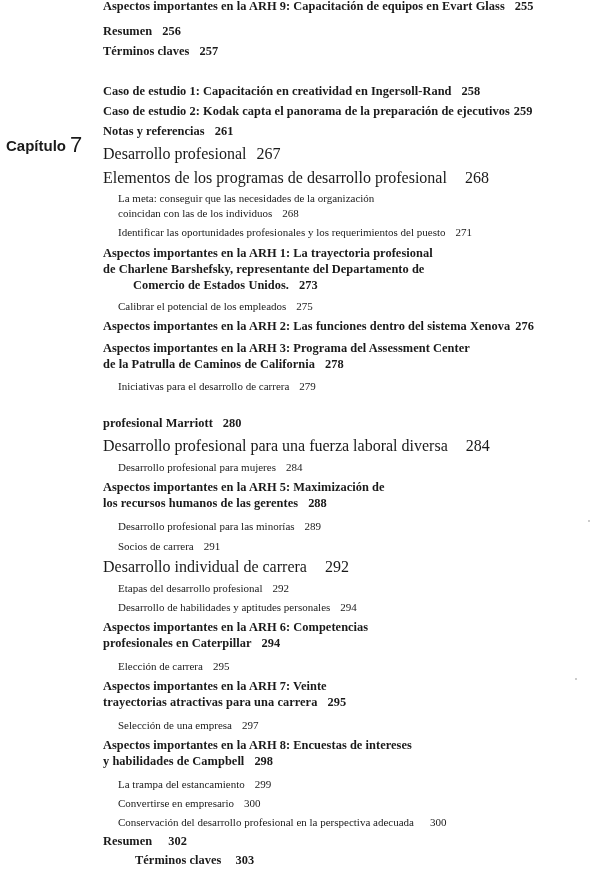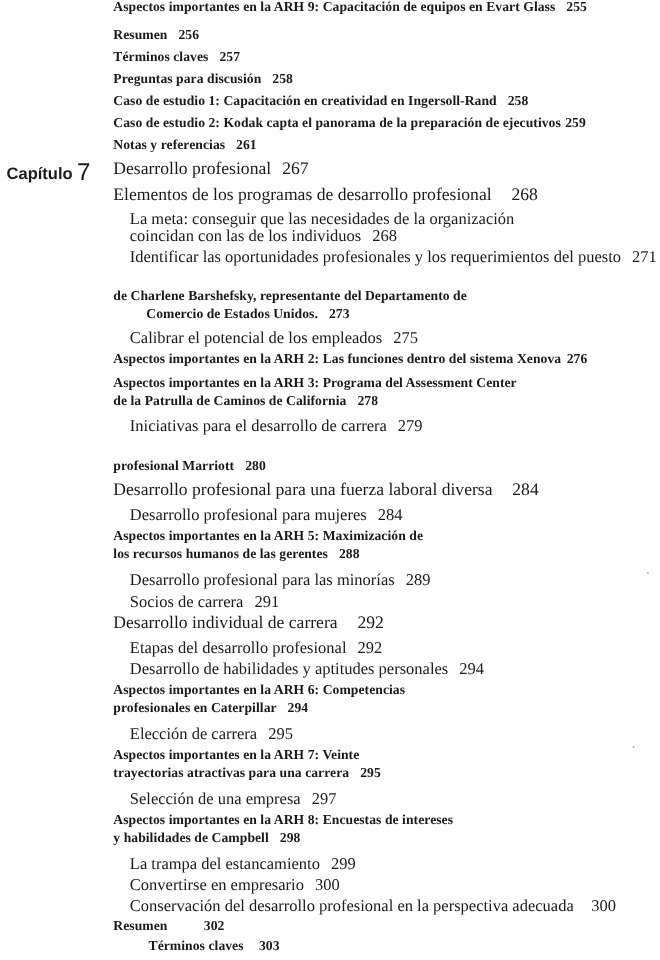--- a/index.html
+++ b/index.html
@@ -1,48 +1,48 @@
 <!DOCTYPE html>
 <html><head>
 <meta charset="utf-8">
 <style>
   html, body { margin: 0; padding: 0; background: #ffffff; }
   body { width: 600px; height: 873px; position: relative; overflow: hidden; color: #1a1a1a; font-family: "Liberation Serif", serif; }
   .page { position: absolute; left: 0; top: 0; width: 600px; height: 873px; }
   .line { position: absolute; white-space: nowrap; }
   .b { font-weight: bold; font-size: 12.4px; letter-spacing: 0.05px; }
-  .s { font-size: 15px; text-align: center; }
+  .s { font-size: 11px; text-align: center; }
   .h1 { font-size: 16px; }
   .h2 { font-size: 16px; }
   .pg { margin-left: 10px; }
-  .chap-label { position: absolute; left: 6px; top: 143px; font-family: "Liberation Sans", sans-serif; font-size: 15px; font-weight: bold; }
+  .chap-label { position: absolute; left: 6px; top: 131px; font-family: "Liberation Sans", sans-serif; font-size: 15px; font-weight: bold; }
   .chap-num { font-family: "Liberation Sans", sans-serif; font-size: 22px; font-weight: normal; margin-left: 4px; position: relative; top: 1px; }
   .dot { position: absolute; width: 2px; height: 2px; border-radius: 1px; background: #bbb; }
 </style>
 </head>
 <body>
 
 <div class="page">
 
   <div class="line b" style="left:103px; top:-1px;"><span>Aspectos importantes en la ARH 9: Capacitación de equipos en Evart Glass</span><span class="pg">255</span></div>
   <div class="line b" style="left:103px; top:24px;"><span>Resumen</span><span class="pg">256</span></div>
   <div class="line b" style="left:103px; top:44px;"><span>Términos claves</span><span class="pg">257</span></div>
-  <div class="line b" style="left:103px; top:64px;"><span>Preguntas para discusión</span><span class="pg">258</span></div>
   <div class="line b" style="left:103px; top:84px;"><span>Caso de estudio 1: Capacitación en creatividad en Ingersoll-Rand</span><span class="pg">258</span></div>
   <div class="line b" style="left:103px; top:104px;"><span>Caso de estudio 2: Kodak capta el panorama de la preparación de ejecutivos</span><span style="margin-left:4px">259</span></div>
   <div class="line b" style="left:103px; top:124px;"><span>Notas y referencias</span><span class="pg">261</span></div>
 
   <div class="chap-label"><span>Capítulo</span><span class="chap-num">7</span></div>
   <div class="line h1" style="left:103px; top:145px;"><span>Desarrollo profesional</span><span class="pg">267</span></div>
 
   <div class="line h2" style="left:103px; top:169px;"><span>Elementos de los programas de desarrollo profesional</span><span class="pg" style="margin-left:18px">268</span></div>
   <div class="line s" style="left:118px; top:192px;"><span>La meta: conseguir que las necesidades de la organización</span></div>
   <div class="line s" style="left:118px; top:207px;"><span>coincidan con las de los individuos</span><span class="pg">268</span></div>
   <div class="line s" style="left:118px; top:226px;"><span>Identificar las oportunidades profesionales y los requerimientos del puesto</span><span class="pg">271</span></div>
 
+  <div class="line b" style="left:103px; top:246px;"><span>Aspectos importantes en la ARH 1: La trayectoria profesional</span></div>
   <div class="line b" style="left:103px; top:262px;"><span>de Charlene Barshefsky, representante del Departamento de</span></div>
   <div class="line b" style="left:103px; top:278px;margin-left:30px;"><span>Comercio de Estados Unidos.</span><span class="pg">273</span></div>
   <div class="line s" style="left:118px; top:300px;"><span>Calibrar el potencial de los empleados</span><span class="pg">275</span></div>
   <div class="line b" style="left:103px; top:319px;"><span>Aspectos importantes en la ARH 2: Las funciones dentro del sistema Xenova</span><span style="margin-left:5px">276</span></div>
   <div class="line b" style="left:103px; top:341px;"><span>Aspectos importantes en la ARH 3: Programa del Assessment Center</span></div>
   <div class="line b" style="left:103px; top:357px;"><span>de la Patrulla de Caminos de California</span><span class="pg">278</span></div>
   <div class="line s" style="left:118px; top:380px;"><span>Iniciativas para el desarrollo de carrera</span><span class="pg">279</span></div>
   <div class="line b" style="left:103px; top:416px;"><span>profesional Marriott</span><span class="pg">280</span></div>
 
   <div class="line h2" style="left:103px; top:437px;"><span>Desarrollo profesional para una fuerza laboral diversa</span><span class="pg" style="margin-left:18px">284</span></div>
@@ -60,18 +60,18 @@
   <div class="line s" style="left:118px; top:660px;"><span>Elección de carrera</span><span class="pg">295</span></div>
 
   <div class="line b" style="left:103px; top:679px;"><span>Aspectos importantes en la ARH 7: Veinte</span></div>
   <div class="line b" style="left:103px; top:695px;"><span>trayectorias atractivas para una carrera</span><span class="pg">295</span></div>
   <div class="line s" style="left:118px; top:719px;"><span>Selección de una empresa</span><span class="pg">297</span></div>
   <div class="line b" style="left:103px; top:738px;"><span>Aspectos importantes en la ARH 8: Encuestas de intereses</span></div>
   <div class="line b" style="left:103px; top:754px;"><span>y habilidades de Campbell</span><span class="pg">298</span></div>
   <div class="line s" style="left:118px; top:778px;"><span>La trampa del estancamiento</span><span class="pg">299</span></div>
   <div class="line s" style="left:118px; top:797px;"><span>Convertirse en empresario</span><span class="pg">300</span></div>
   <div class="line s" style="left:118px; top:816px;"><span>Conservación del desarrollo profesional en la perspectiva adecuada</span><span class="pg" style="margin-left:16px">300</span></div>
-  <div class="line b" style="left:103px; top:834px;"><span>Resumen</span><span class="pg" style="margin-left:33px">302</span></div>
+  <div class="line b" style="left:103px; top:834px;"><span>Resumen</span><span class="pg" style="margin-left:16px">302</span></div>
   <div class="line b" style="left:103px; top:853px;margin-left:32px;"><span>Términos claves</span><span class="pg" style="margin-left:14px">303</span></div>
 
   <div class="dot" style="left:575px; top:678px;"></div>
   <div class="dot" style="left:588px; top:520px;"></div>
 </div>
 
 </body></html>

